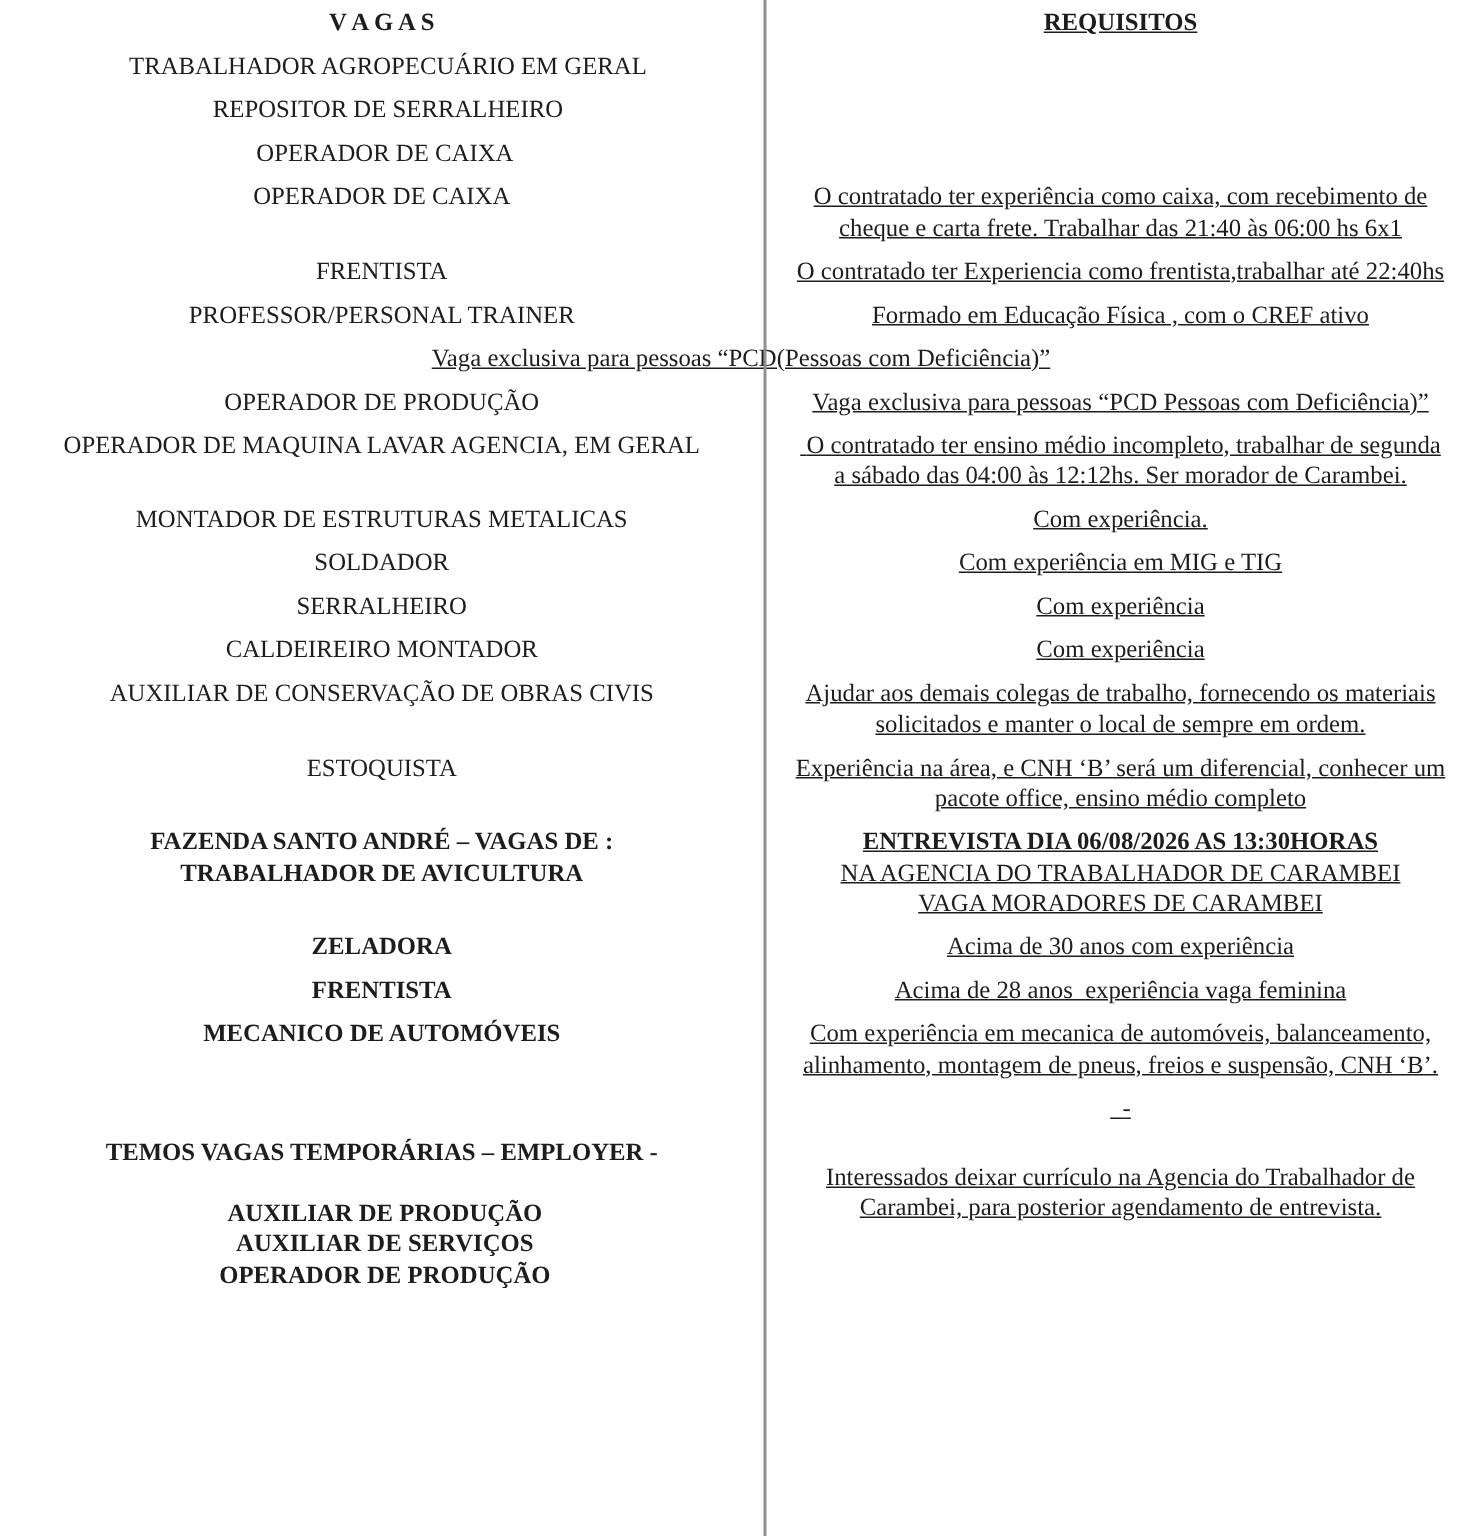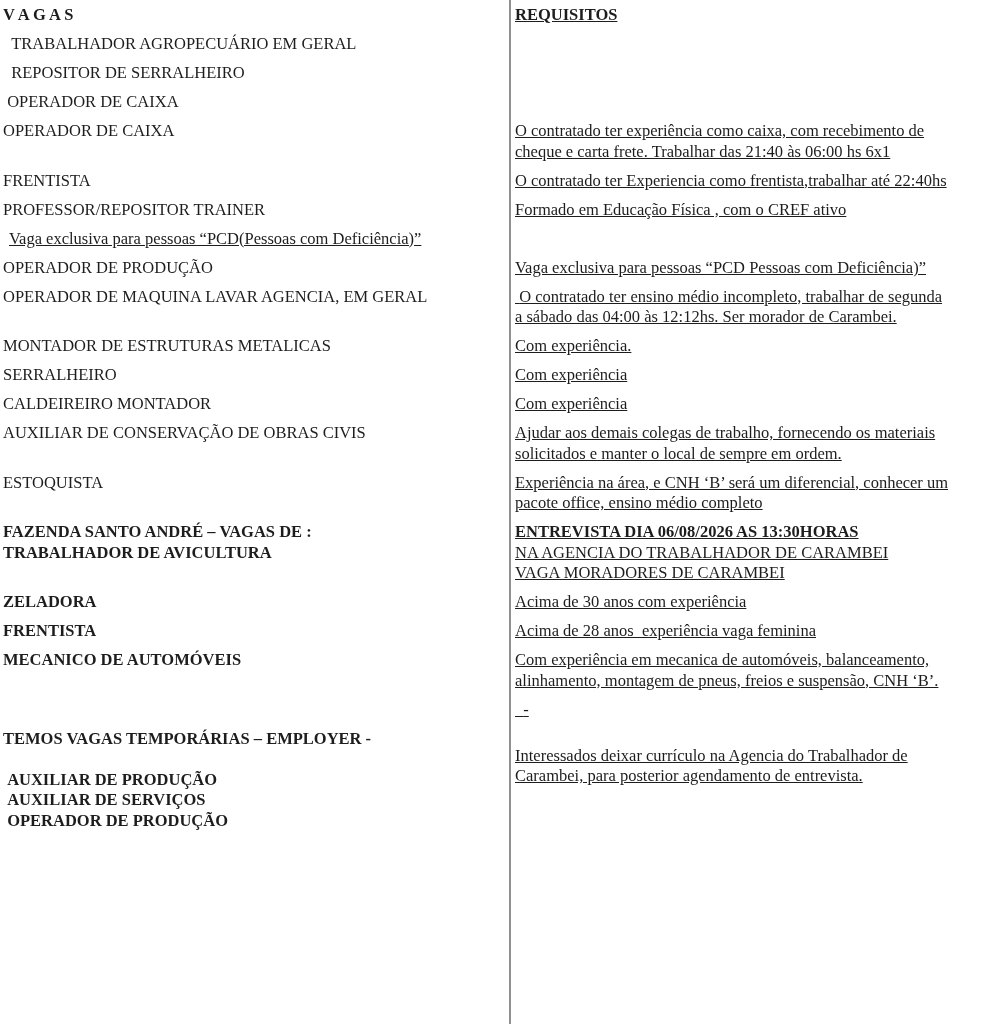--- a/index.html
+++ b/index.html
@@ -13,20 +13,21 @@
     position:relative;
     width:981px;height:1024px;
     box-sizing:border-box;
     padding-top:5px;
     background:var(--bg);
     color:var(--text);
     font-family:"Liberation Serif","DejaVu Serif",serif;
     font-size:16.5px;
     line-height:20.5px;
     overflow:hidden;
+    text-align:center;
   }
   .divider{
     position:absolute;
     left:509px;top:0;
     width:1.5px;height:1024px;
     background:var(--divider);
   }
   .row{display:flex;align-items:flex-start;margin-bottom:8.5px;}
   .cell{white-space:pre-wrap;}
   .cell-left{flex:none;width:506px;box-sizing:border-box;padding-left:3px;}
@@ -59,38 +60,42 @@
       <div class="row">
         <div class="cell cell-left">OPERADOR DE CAIXA</div>
         <div class="cell cell-right">O contratado ter experiência como caixa, com recebimento de
 cheque e carta frete. Trabalhar das 21:40 às 06:00 hs 6x1</div>
       </div>
       <div class="row">
         <div class="cell cell-left">FRENTISTA</div>
         <div class="cell cell-right">O contratado ter Experiencia como frentista,trabalhar até 22:40hs</div>
       </div>
       <div class="row">
-        <div class="cell cell-left">PROFESSOR/REPOSITOR TRAINER</div>
+        <div class="cell cell-left">PROFESSOR/PERSONAL TRAINER</div>
         <div class="cell cell-right">Formado em Educação Física , com o CREF ativo</div>
       </div>
       <div class="row">
         <div class="cell cell-right">Vaga exclusiva para pessoas “PCD(Pessoas com Deficiência)”</div>
       </div>
       <div class="row">
         <div class="cell cell-left">OPERADOR DE PRODUÇÃO</div>
         <div class="cell cell-right">Vaga exclusiva para pessoas “PCD Pessoas com Deficiência)”</div>
       </div>
       <div class="row">
         <div class="cell cell-left">OPERADOR DE MAQUINA LAVAR AGENCIA, EM GERAL</div>
         <div class="cell cell-right"> O contratado ter ensino médio incompleto, trabalhar de segunda
 a sábado das 04:00 às 12:12hs. Ser morador de Carambei.</div>
       </div>
       <div class="row">
         <div class="cell cell-left">MONTADOR DE ESTRUTURAS METALICAS</div>
         <div class="cell cell-right">Com experiência.</div>
+      </div>
+      <div class="row">
+        <div class="cell cell-left">SOLDADOR</div>
+        <div class="cell cell-right">Com experiência em MIG e TIG</div>
       </div>
       <div class="row">
         <div class="cell cell-left">SERRALHEIRO</div>
         <div class="cell cell-right">Com experiência</div>
       </div>
       <div class="row">
         <div class="cell cell-left">CALDEIREIRO MONTADOR</div>
         <div class="cell cell-right">Com experiência</div>
       </div>
       <div class="row">

